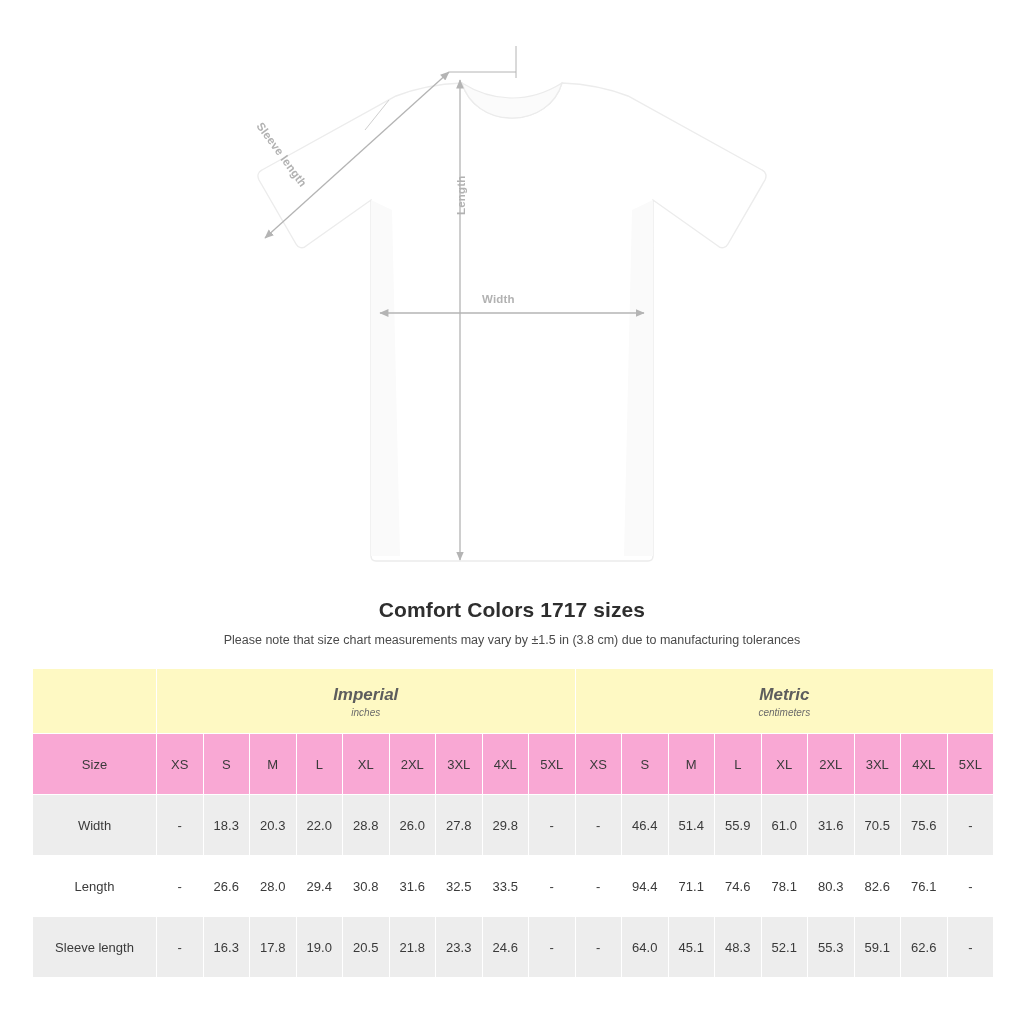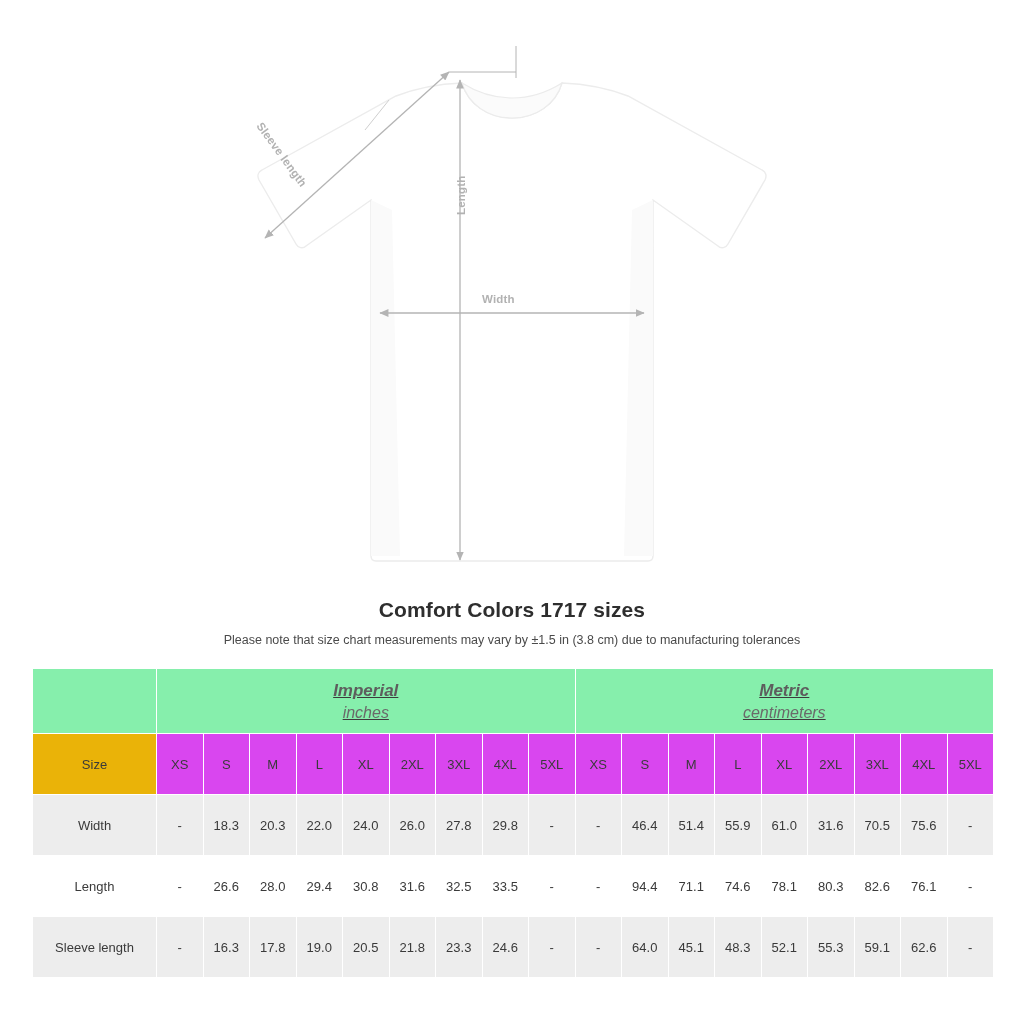--- a/index.html
+++ b/index.html
@@ -78,47 +78,46 @@
     border-collapse: collapse;
     width: 960px;
     table-layout: fixed;
   }
   table.size-table td, table.size-table th {
     border: 1px solid #ffffff;
     text-align: center;
     font-weight: normal;
   }
   .group-row td {
-    background: #86efac;
+    background: #fef9c3;
     height: 62px;
     vertical-align: middle;
-    text-decoration: underline;
   }
   .group-name {
     font-size: 17px;
     font-style: italic;
     font-weight: bold;
     color: #5d5d5d;
     line-height: 1.25;
   }
   .group-unit {
-    font-size: 16px;
+    font-size: 10px;
     font-style: italic;
     color: #6a6a6a;
     margin-top: 2px;
   }
   .head-row td {
-    background: #d946ef;
+    background: #f9a8d4;
     height: 58px;
     font-size: 13px;
     font-weight: bold;
     color: #3a3a3a;
   }
   .head-row td.corner {
-    background: #eab308;
+    background: #f9a8d4;
   }
   .data-row td {
     height: 58px;
     font-size: 13px;
     color: #3a3a3a;
   }
   .data-row.shade td { background: #ededed; }
   .data-row.plain td { background: #ffffff; }
   .row-label {
     font-weight: bold;
@@ -249,21 +248,21 @@
           <td>4XL</td>
           <td>5XL</td>
         </tr>
 
         <tr class="data-row shade">
           <td class="row-label">Width</td>
           <td>-</td>
           <td>18.3</td>
           <td>20.3</td>
           <td>22.0</td>
-          <td>24.0</td>
+          <td>28.8</td>
           <td>26.0</td>
           <td>27.8</td>
           <td>29.8</td>
           <td>-</td>
           <td>-</td>
           <td>46.4</td>
           <td>51.4</td>
           <td>55.9</td>
           <td>61.0</td>
           <td>31.6</td>

